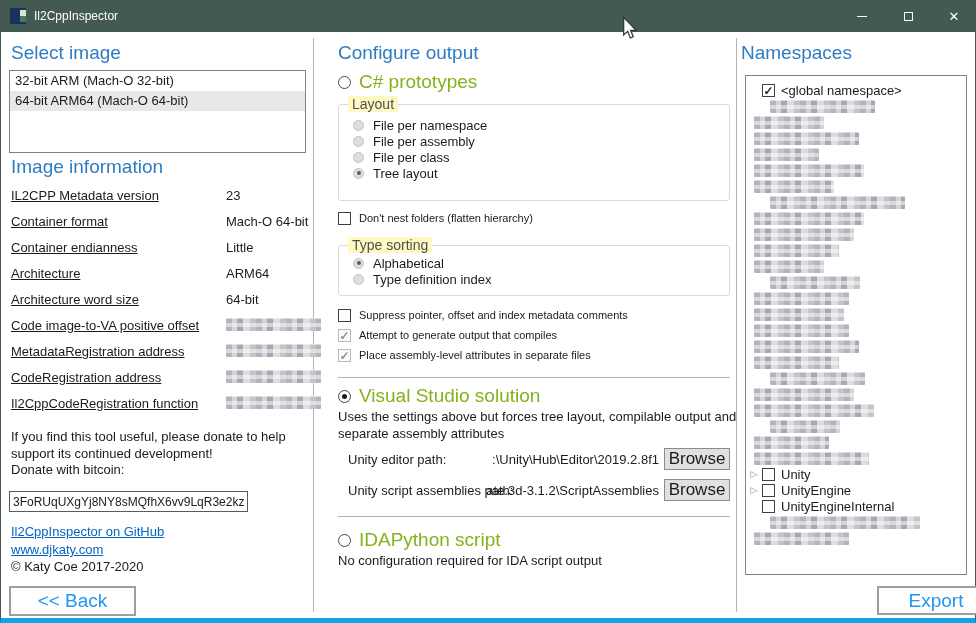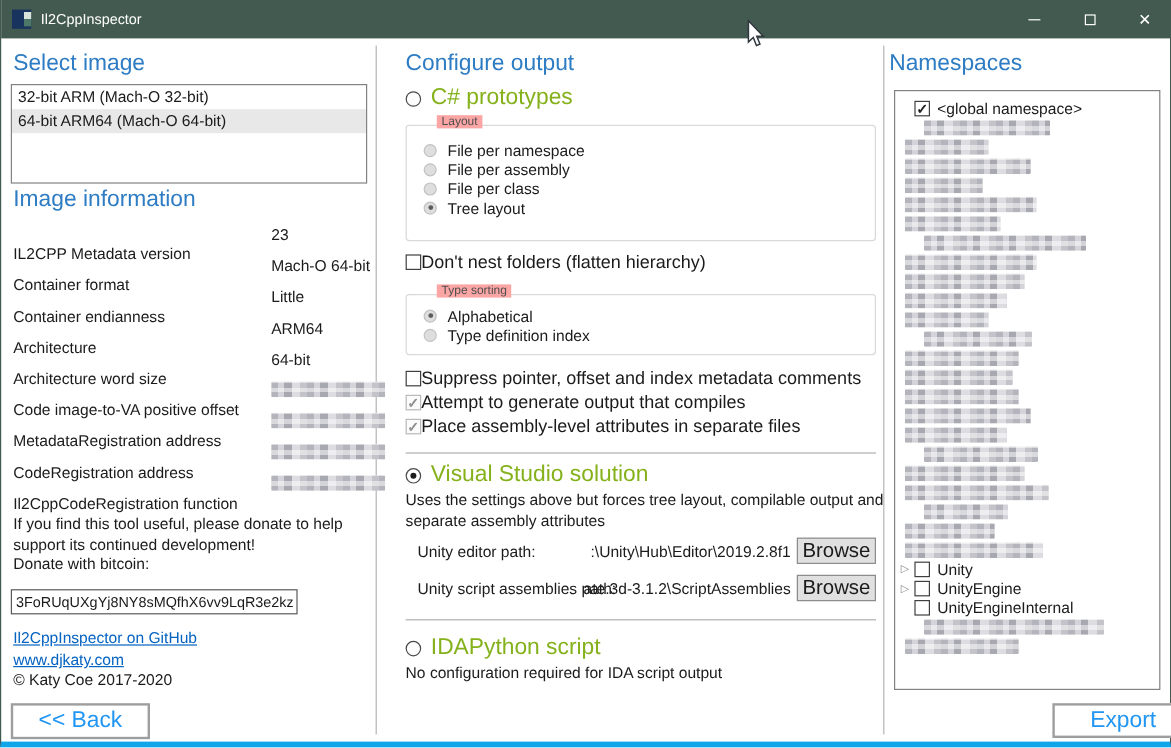--- a/index.html
+++ b/index.html
@@ -45,55 +45,55 @@
   a.link { color: #0563c1; text-decoration: underline; cursor: pointer; }
   
   .listbox {
     position: absolute; left: 8px; top: 70px; width: 297px; height: 83px;
     border: 1px solid #828282; background: #fff; overflow: hidden;
   }
   .li-item { height: 20px; line-height: 20px; font-size: 13px; padding: 0 5px; white-space: nowrap; }
   .li-item.selected { background: #e8e8e8; }
   .info-table { position: absolute; left: 10px; top: 183px; width: 300px; }
   .info-row { position: relative; height: 26px; font-size: 13px; }
-  .info-label { position: absolute; left: 0; top: 21px; white-space: nowrap; }
+  .info-label { position: absolute; left: 0; top: 5px; white-space: nowrap; text-decoration: underline; }
   .info-value { position: absolute; left: 215px; top: 5px; white-space: nowrap; }
   .info-redacted { position: absolute; left: 215px; top: 5px; width: 95px; }
   .donate-block { position: absolute; left: 10px; top: 429px; width: 306px; font-size: 13px; line-height: 16.5px; }
   .bitcoin-input {
     position: absolute; left: 8px; top: 491px; width: 239px; height: 21px;
     border: 1px solid #5a5a5a; font-family: "Liberation Sans", sans-serif;
     font-size: 12px; padding: 0 3px; color: #1b1b1b;
   }
   .link-line { position: absolute; font-size: 13px; white-space: nowrap; }
   .copyright { position: absolute; left: 10px; top: 559px; font-size: 13px; }
   .nav-btn {
     position: absolute; background: #fff; border: 2px solid #9e9e9e;
     color: #2196f3; font-size: 19px; display: flex; align-items: center; justify-content: center;
     font-family: "Liberation Sans", sans-serif; cursor: pointer; white-space: nowrap;
   }
   
   .radio-head { position: absolute; display: flex; align-items: center; gap: 8px; }
   .big-radio { width: 13px; height: 13px; border-radius: 50%; border: 1px solid #4a4a4a; background: #fff; position: relative; flex: none; }
   .big-radio.sel::after { content: ""; position: absolute; left: 3px; top: 3px; width: 5px; height: 5px; border-radius: 50%; background: #1c1c1c; }
   .groupbox { position: absolute; border: 1px solid #d9d9d9; border-radius: 3px; }
-  .groupbox-label { position: absolute; top: -9px; left: 25px; background: #fca5a5; padding: 0 4px; font-size: 10px; color: #4f4f4f; white-space: nowrap; }
+  .groupbox-label { position: absolute; top: -9px; left: 9px; background: #fef9c3; padding: 0 4px; font-size: 14px; color: #4f4f4f; white-space: nowrap; }
   .gb-options { padding: 12px 0 0 14px; }
   .radio-row { height: 16px; display: flex; align-items: center; }
   .radio { width: 11px; height: 11px; border-radius: 50%; position: relative; flex: none; border: 1px solid #4a4a4a; background: #fff; }
   .radio.dis { background: #dedede; border-color: #c2c2c2; }
   .radio.sel::after { content: ""; position: absolute; left: 2.5px; top: 2.5px; width: 4px; height: 4px; border-radius: 50%; background: #5c5c5c; }
   .radio-label { font-size: 13px; margin-left: 9px; white-space: nowrap; }
   .check-row { height: 20px; display: flex; align-items: center; }
   .checkbox {
     width: 13px; height: 13px; border: 1px solid #3f3f3f; background: #fff; flex: none;
     font-size: 12px; line-height: 12px; text-align: center; color: #1f1f1f; font-weight: bold;
   }
   .checkbox.dis { border-color: #b9b9b9; background: #fbfbfb; color: #8f8f8f; }
-  .check-label { font-size: 15px; margin-left: 0; white-space: nowrap; }
+  .check-label { font-size: 11px; margin-left: 8px; white-space: nowrap; }
   .desc-text { position: absolute; font-size: 13px; line-height: 17px; }
   .path-label { position: absolute; font-size: 13px; white-space: nowrap; }
   .path-value { position: absolute; font-size: 13px; white-space: nowrap; text-align: right; width: 188px; overflow: hidden; }
   .browse-btn {
     position: absolute; width: 66px; height: 22px; background: #e0e0e0; border: 1px solid #8c8c8c;
     font-family: "Liberation Sans", sans-serif; font-size: 17px; color: #1b1b1b; cursor: pointer;
   }
   
   .ns-listbox {
     position: absolute; left: 744px; top: 75px; width: 222px; height: 500px;
@@ -185,21 +185,21 @@
     <div>support its continued development!</div>
     <div>Donate with bitcoin:</div>
   </div>
 
   <input class="bitcoin-input" value="3FoRUqUXgYj8NY8sMQfhX6vv9LqR3e2kzz" style="">
 
   <a class="link link-line" style="left:10px; top:524px">Il2CppInspector on GitHub</a>
   <a class="link link-line" style="left:10px; top:542px">www.djkaty.com</a>
   <div class="copyright">© Katy Coe 2017-2020</div>
 
-  <button class="nav-btn" style="left:8px; top:586px; width:116px; height:30px">&lt;&lt; Back</button>
+  <button class="nav-btn" style="left:8px; top:586px; width:127px; height:30px">&lt;&lt; Back</button>
 
   <div class="h1" style="left:337px; top:42px">Configure output</div>
 
   <div class="radio-head" style="left:337px; top:71px">
     <span class="big-radio"></span>
     <span class="green-head">C# prototypes</span>
   </div>
 
   <div class="groupbox" style="left:337px; top:104px; width:392px; height:97px">
     <span class="groupbox-label">Layout</span>

